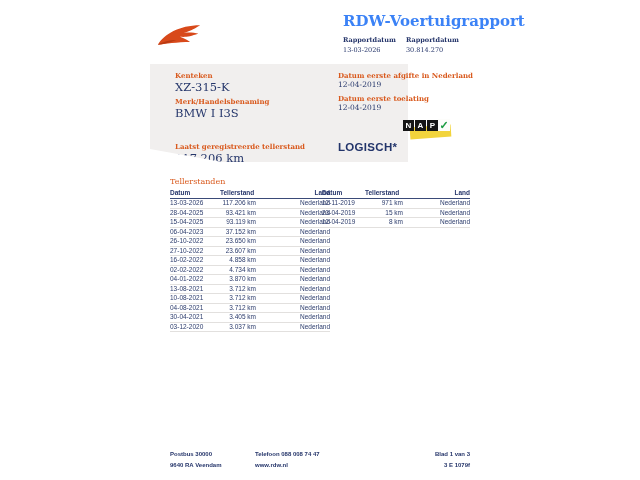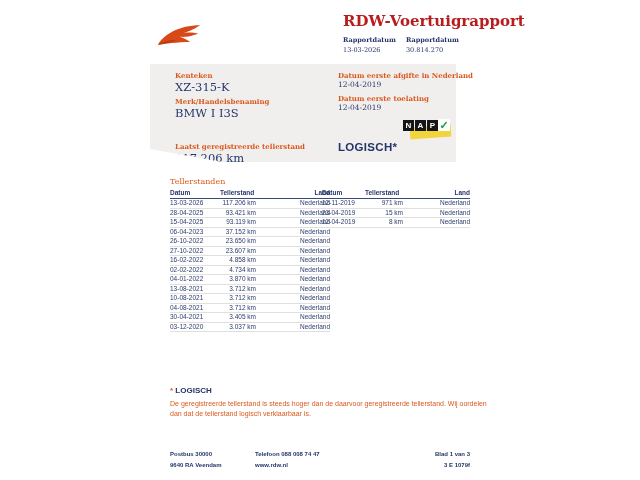--- a/index.html
+++ b/index.html
@@ -12,31 +12,31 @@
   
   .logo-icon { position:absolute; left:156px; top:20px; width:46px; height:30px; }
   .logo-text {
     position:absolute; left:206px; top:15px;
     font-family:"DejaVu Serif", serif; font-size:21px; font-weight:bold;
     letter-spacing:1px; color:#2A3A66;
   }
   .doc-title {
     position:absolute; left:343px; top:12px;
     font-family:"DejaVu Serif", serif; font-size:15px; font-weight:bold;
-    color:#b91c1c;
+    color:#3b82f6;
   }
   .report-meta { position:absolute; left:343px; top:36px; display:flex; gap:10px; }
   .meta-label {
     font-family:"DejaVu Serif", serif; font-weight:bold; font-size:6.5px;
     color:#25356A; margin-bottom:2px; white-space:nowrap;text-align:center;
   }
   .meta-value { font-family:"DejaVu Serif", serif; font-size:6.5px; color:#25356A; white-space:nowrap; }
   
   .panel {
-    position:absolute; left:150px; top:64px; width:306px; height:98px;
+    position:absolute; left:150px; top:64px; width:258px; height:98px;
     background:#F1EFEE;
   }
   .panel-wedge {
     position:absolute; left:0; bottom:0; width:72px; height:13px; background:#ffffff;
     clip-path:polygon(0 0, 100% 100%, 0 100%);
   }
   .col-left  { position:absolute; left:25px;  top:7px; }
   .col-right { position:absolute; left:188px; top:7px; white-space:nowrap; }
   .f-label {
     font-family:"DejaVu Serif", serif; font-weight:bold; font-size:7px;
@@ -270,24 +270,20 @@
           <td>Nederland</td>
         </tr>
         <tr>
           <td>12-04-2019</td>
           <td>8 km</td>
           <td>Nederland</td>
         </tr>
       </tbody>
   </table>
 
-  <div class="note">
-    <div class="note-title"><span class="star">* </span><span>LOGISCH</span></div>
-    <div class="note-body">De geregistreerde tellerstand is steeds hoger dan de daarvoor geregistreerde tellerstand. Wij oordelen dan dat de tellerstand logisch verklaarbaar is.</div>
-  </div>
 
   <div class="footer-block fb-left">
     <div>Postbus 30000</div>
     <div>9640 RA Veendam</div>
   </div>
   <div class="footer-block fb-mid">
     <div>Telefoon 088 008 74 47</div>
     <div>www.rdw.nl</div>
   </div>
   <div class="footer-block fb-right">

